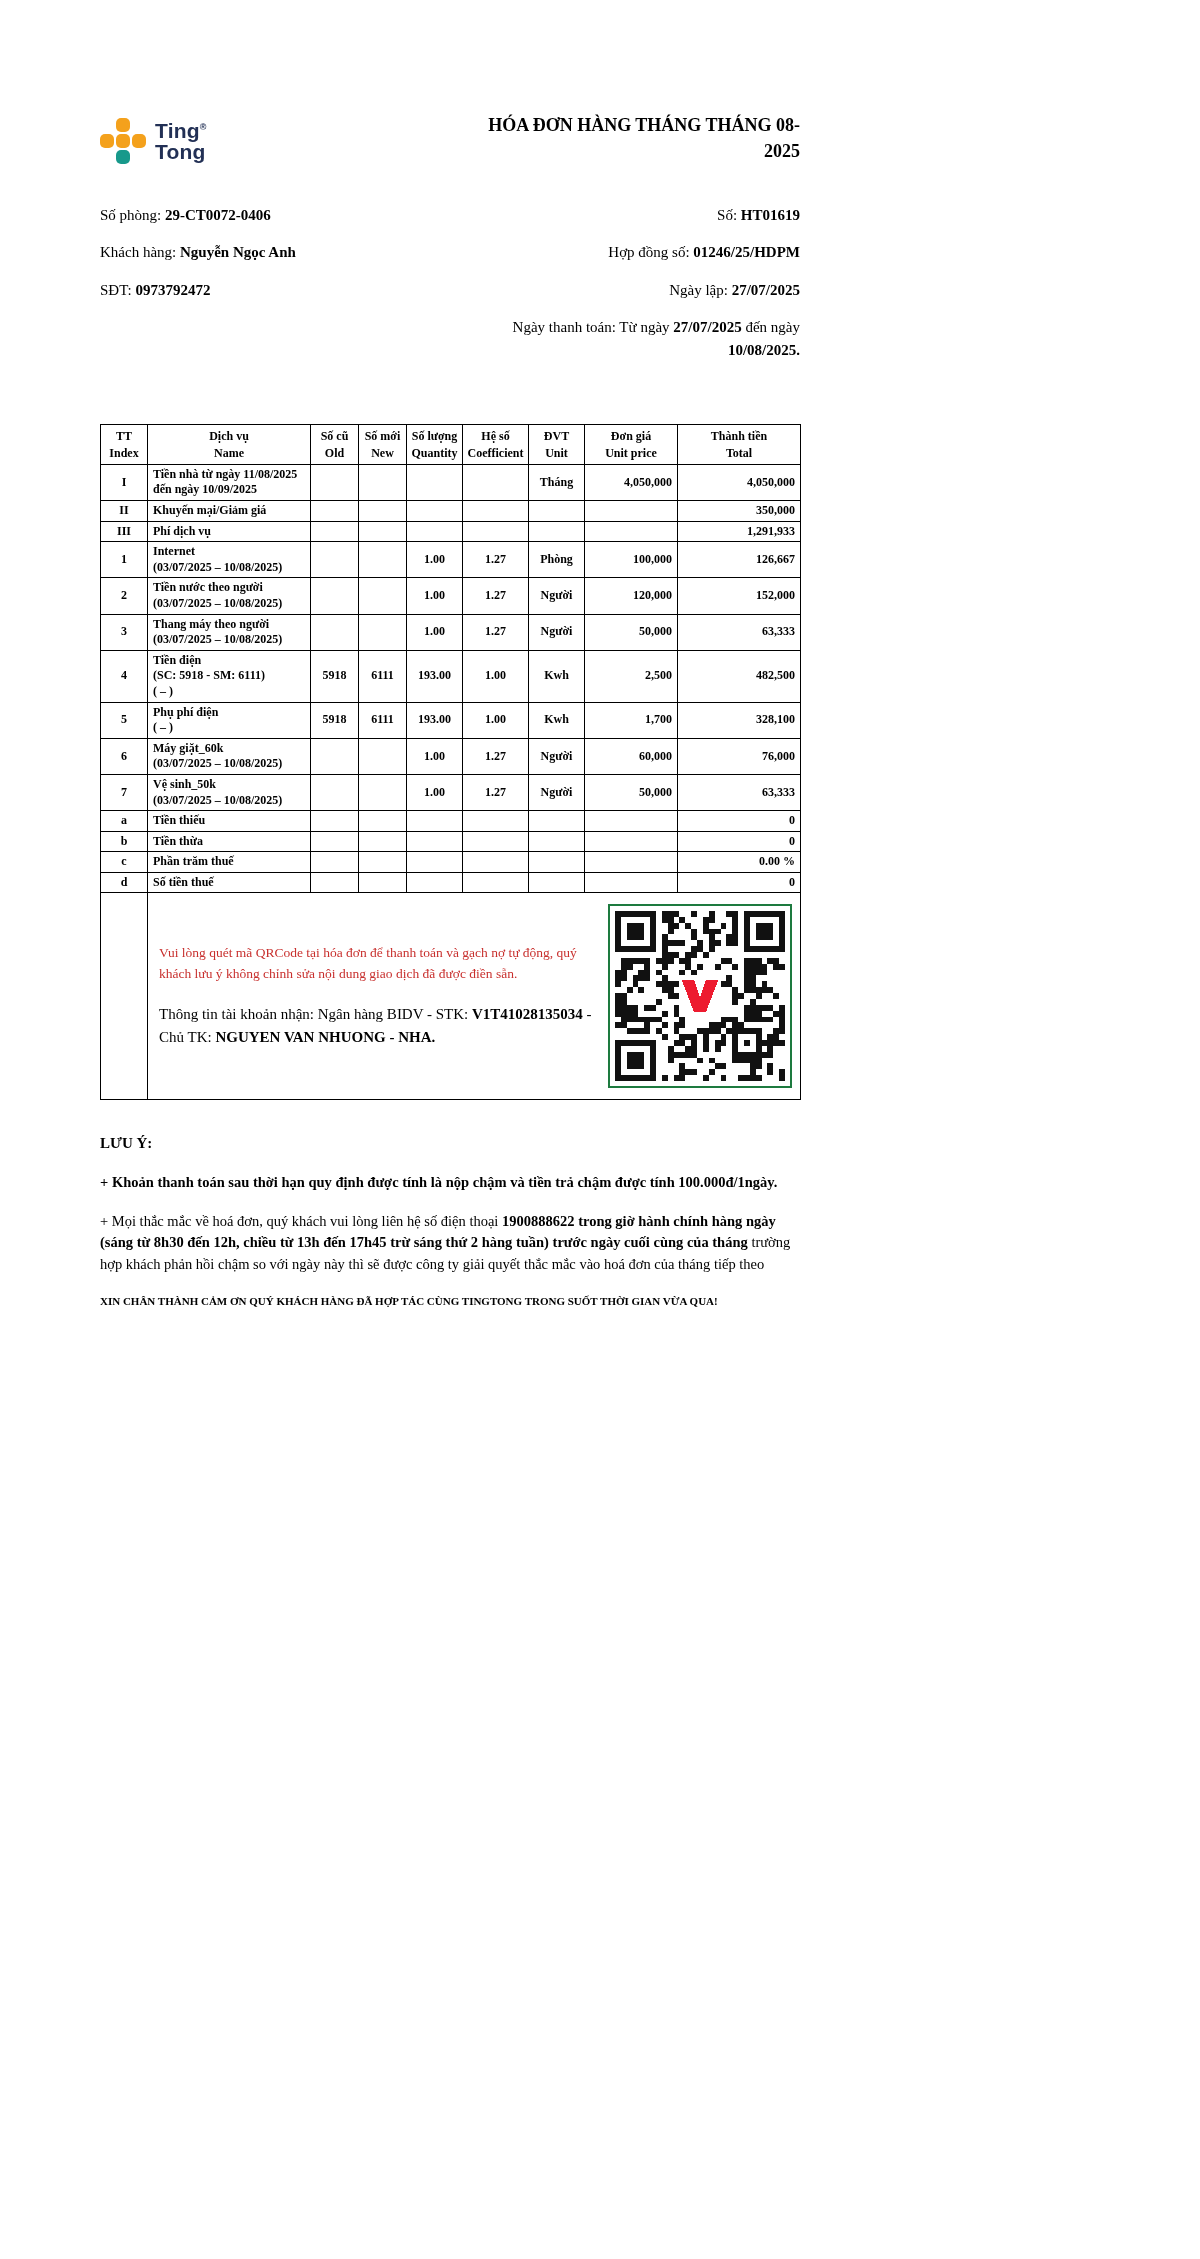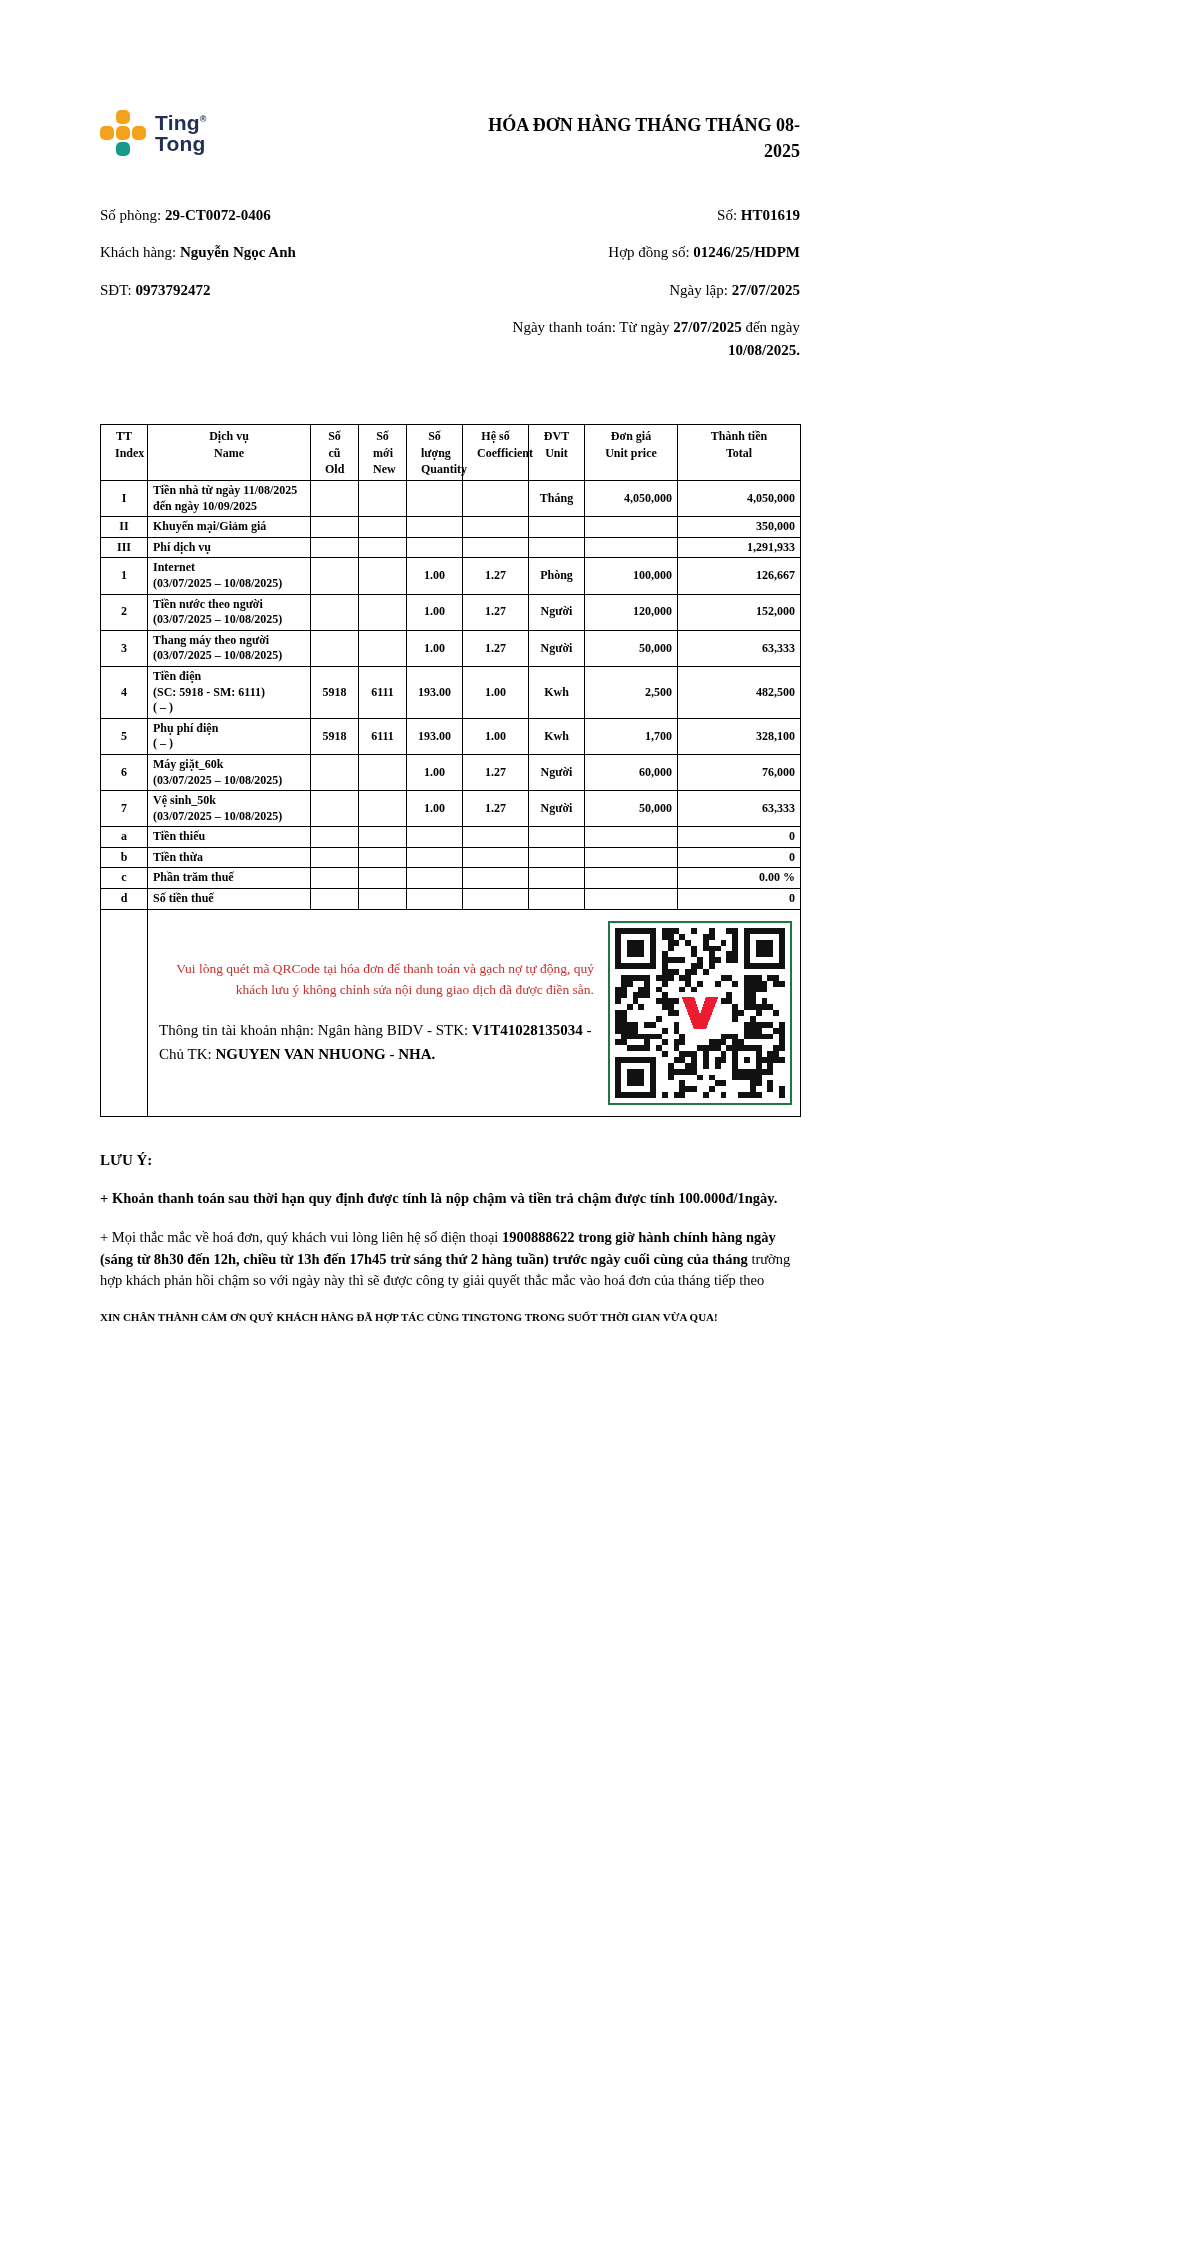--- a/index.html
+++ b/index.html
@@ -7,21 +7,21 @@
     width: 1200px;
     height: 2259px;
     font-family: "Liberation Serif", "DejaVu Serif", serif;
     color: #000;
     position: relative;
     overflow: hidden;
   }
   .content { width: 700px; margin-left: 100px; padding-top: 110px; }
 
   
-  .header-row { display: flex; justify-content: space-between; align-items: flex-start; margin-bottom: 40px; }
+  .header-row { display: flex; justify-content: space-between; align-items: flex-end; margin-bottom: 40px; }
   .logo { display: flex; align-items: center; gap: 9px; }
   .logo-icon { position: relative; width: 46px; height: 46px; flex: 0 0 46px; }
   .petal { position: absolute; width: 14px; height: 14px; background: var(--brand-orange, #F4A11C); border-radius: 5px; }
   .p-top { left: 16px; top: 0; }
   .p-left { left: 0; top: 16px; }
   .p-center { left: 16px; top: 16px; }
   .p-right { left: 32px; top: 16px; }
   .p-bottom { left: 16px; top: 32px; background: var(--brand-teal, #17998B); }
   .wordmark { font-family: "Liberation Sans", "DejaVu Sans", sans-serif; font-weight: 700; color: var(--brand-navy, #223055); font-size: 21px; line-height: 1.02; letter-spacing: .2px; }
   .wm-line { display: block; }
@@ -31,37 +31,37 @@
   
   .info-row { display: flex; justify-content: space-between; margin-bottom: 48px; font-size: 15px; }
   .info-left { width: 382px; }
   .info-right { width: 302px; text-align: right; }
   .info-left p, .info-right p { margin: 0 0 14px; line-height: 1.55; }
   b { font-weight: 700; }
 
   
   table.invoice { border-collapse: collapse; table-layout: fixed; width: 700px; font-size: 12px; }
   table.invoice th, table.invoice td { border: 1px solid #000; }
-  table.invoice th { font-size: 12px; font-weight: 700; text-align: center; vertical-align: top; padding: 3px 14px; line-height: 1.35; }
+  table.invoice th { font-size: 12px; font-weight: 700; text-align: center; vertical-align: top; padding: 3px 2px; line-height: 1.35; }
   table.invoice td { font-weight: 700; vertical-align: middle; padding: 2px 5px; line-height: 1.3; word-wrap: break-word; }
   td.c0 { text-align: center; }
   td.c1 { text-align: left; white-space: pre-line; }
   td.c2, td.c3, td.c4, td.c5, td.c6 { text-align: center; }
   td.c7, td.c8 { text-align: right; }
 
   
   table.invoice td.words-cell { padding: 6px 8px; font-style: italic; text-align: left; }
   .words-label { font-weight: 400; font-style: italic; }
   .words-value { font-weight: 700; font-style: italic; }
 
   
   table.invoice td.qr-cell { padding: 8px; }
   .qr-flex { display: flex; align-items: center; justify-content: space-between; min-height: 190px; gap: 14px; }
   .qr-texts { flex: 1; max-width: 445px; font-weight: 400; padding-left: 3px; }
-  .qr-note { color: var(--note-red, #CC2B2B); font-size: 13.5px; line-height: 1.55; margin: 0 0 18px; text-align: right; }
+  .qr-note { color: var(--note-red, #CC2B2B); font-size: 13.5px; line-height: 1.55; margin: 0 0 18px; }
   .qr-account { font-size: 15px; line-height: 1.55; margin: 0; }
   .qr-frame { flex: 0 0 auto; border: 2px solid var(--qr-green, #1D7A3F); background: #fff; padding: 5px; line-height: 0; }
 
   
   .footer { margin-top: 32px; font-size: 14.5px; }
   .footer p { margin: 0 0 17px; line-height: 1.5; }
   .luu-y { font-weight: 700; font-size: 15px; }
   .note-bold { font-weight: 700; }
   .thanks { font-weight: 700; font-size: 11px; }
 </style>

